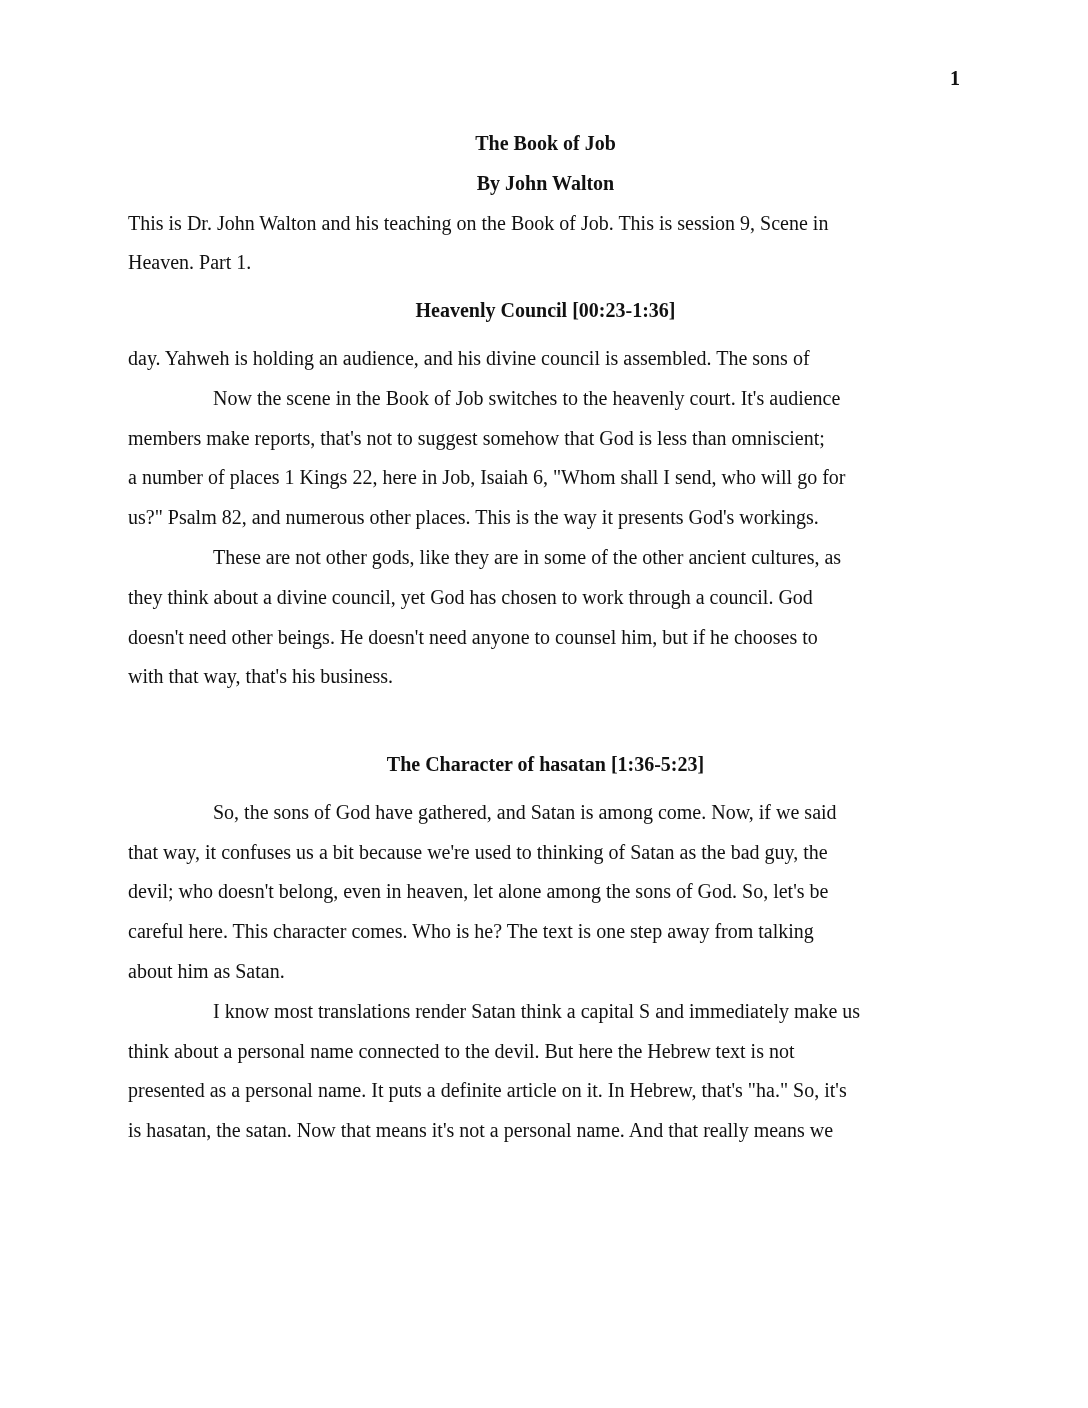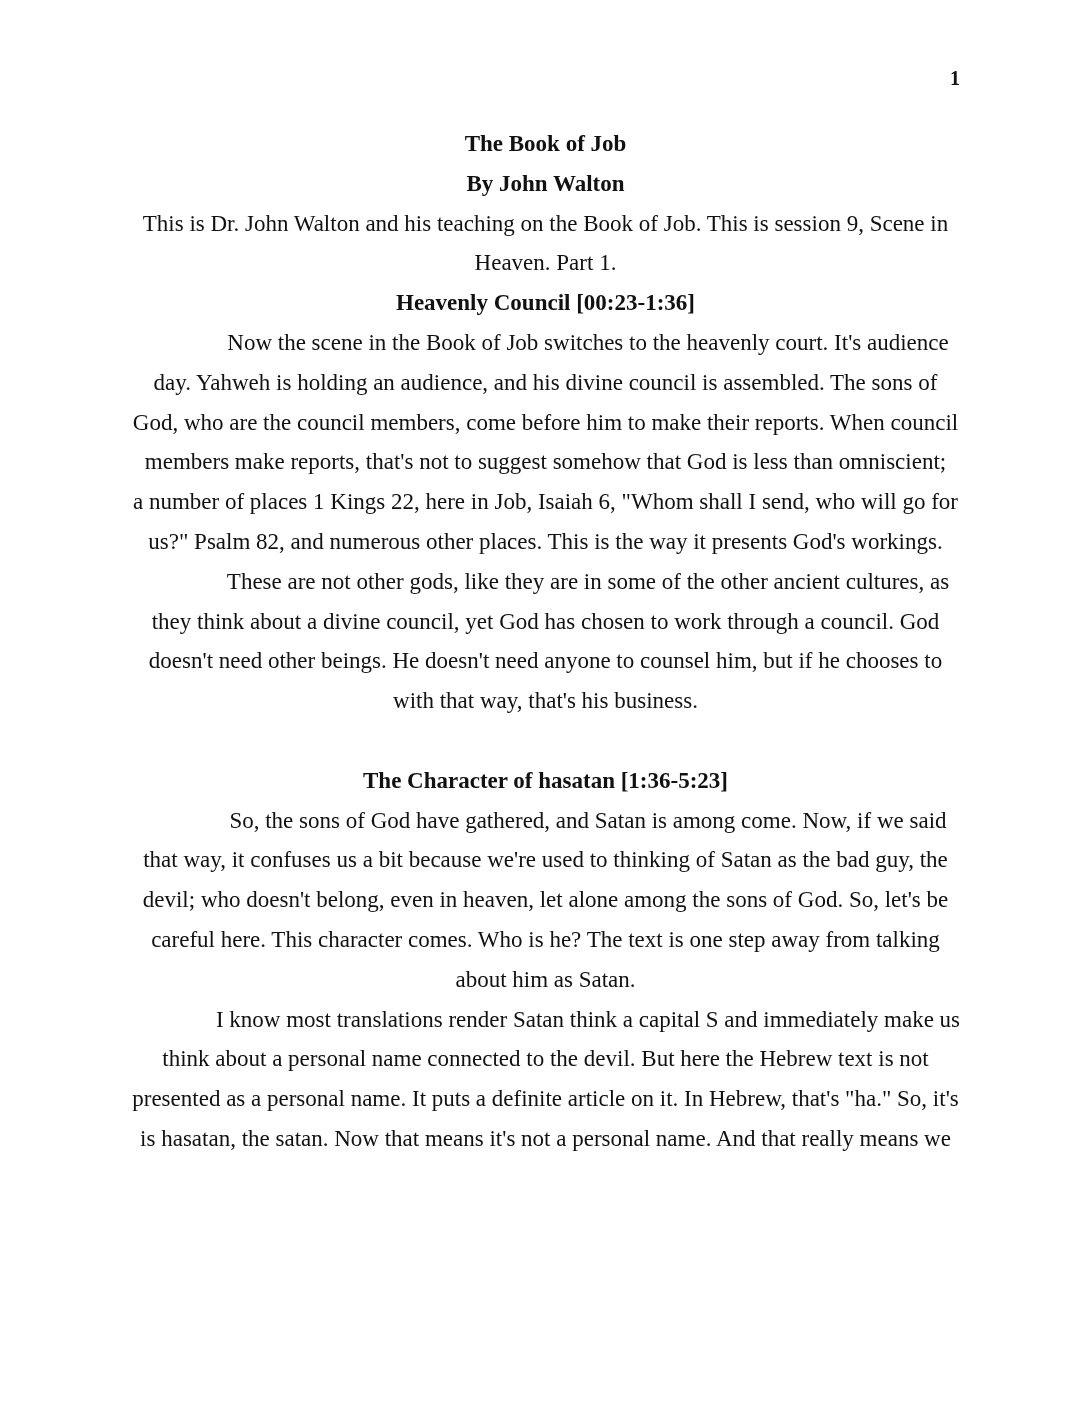--- a/index.html
+++ b/index.html
@@ -28,40 +28,39 @@
       right: 128px;
       font-size: 20px;
       font-weight: bold;
       line-height: 24px;
     }
     .content {
       position: absolute;
       left: 128px;
       top: 124px;
       width: 835px;
-      font-size: 23px;
+      font-size: 20px;
       line-height: 39.8px;
     }
     .title-line {
       text-align: center;
       font-weight: bold;
       margin: 0;
     }
     .heading {
       text-align: center;
       font-weight: bold;
-      margin: 0;
+      margin: 8px;
     }
     .para {
       margin: 0;
     }
     .line {
       display: block;
       white-space: nowrap;
-      text-align: center;
     }
     .line.indent {
       padding-left: 85px;
     }
     .spacer {
       height: 39.8px;
     }
   </style>
 </head>
 <body>
@@ -74,23 +73,22 @@
     <div class="title-line">By John Walton</div>
 
     <div class="para">
       <span class="line">This is Dr. John Walton and his teaching on the Book of Job. This is session 9, Scene in</span>
       <span class="line">Heaven. Part 1.</span>
     </div>
 
     <div class="heading">Heavenly Council [00:23-1:36]</div>
 
     <div class="para">
+      <span class="line">day. Yahweh is holding an audience, and his divine council is assembled. The sons of</span>
       <span class="line indent">Now the scene in the Book of Job switches to the heavenly court. It's audience</span>
-      <span class="line">day. Yahweh is holding an audience, and his divine council is assembled. The sons of</span>
-      <span class="line">God, who are the council members, come before him to make their reports. When council</span>
       <span class="line">members make reports, that's not to suggest somehow that God is less than omniscient;</span>
       <span class="line">a number of places 1 Kings 22, here in Job, Isaiah 6, "Whom shall I send, who will go for</span>
       <span class="line">us?" Psalm 82, and numerous other places. This is the way it presents God's workings.</span>
     </div>
 
     <div class="para">
       <span class="line indent">These are not other gods, like they are in some of the other ancient cultures, as</span>
       <span class="line">they think about a divine council, yet God has chosen to work through a council. God</span>
       <span class="line">doesn't need other beings. He doesn't need anyone to counsel him, but if he chooses to</span>
       <span class="line">with that way, that's his business.</span>

